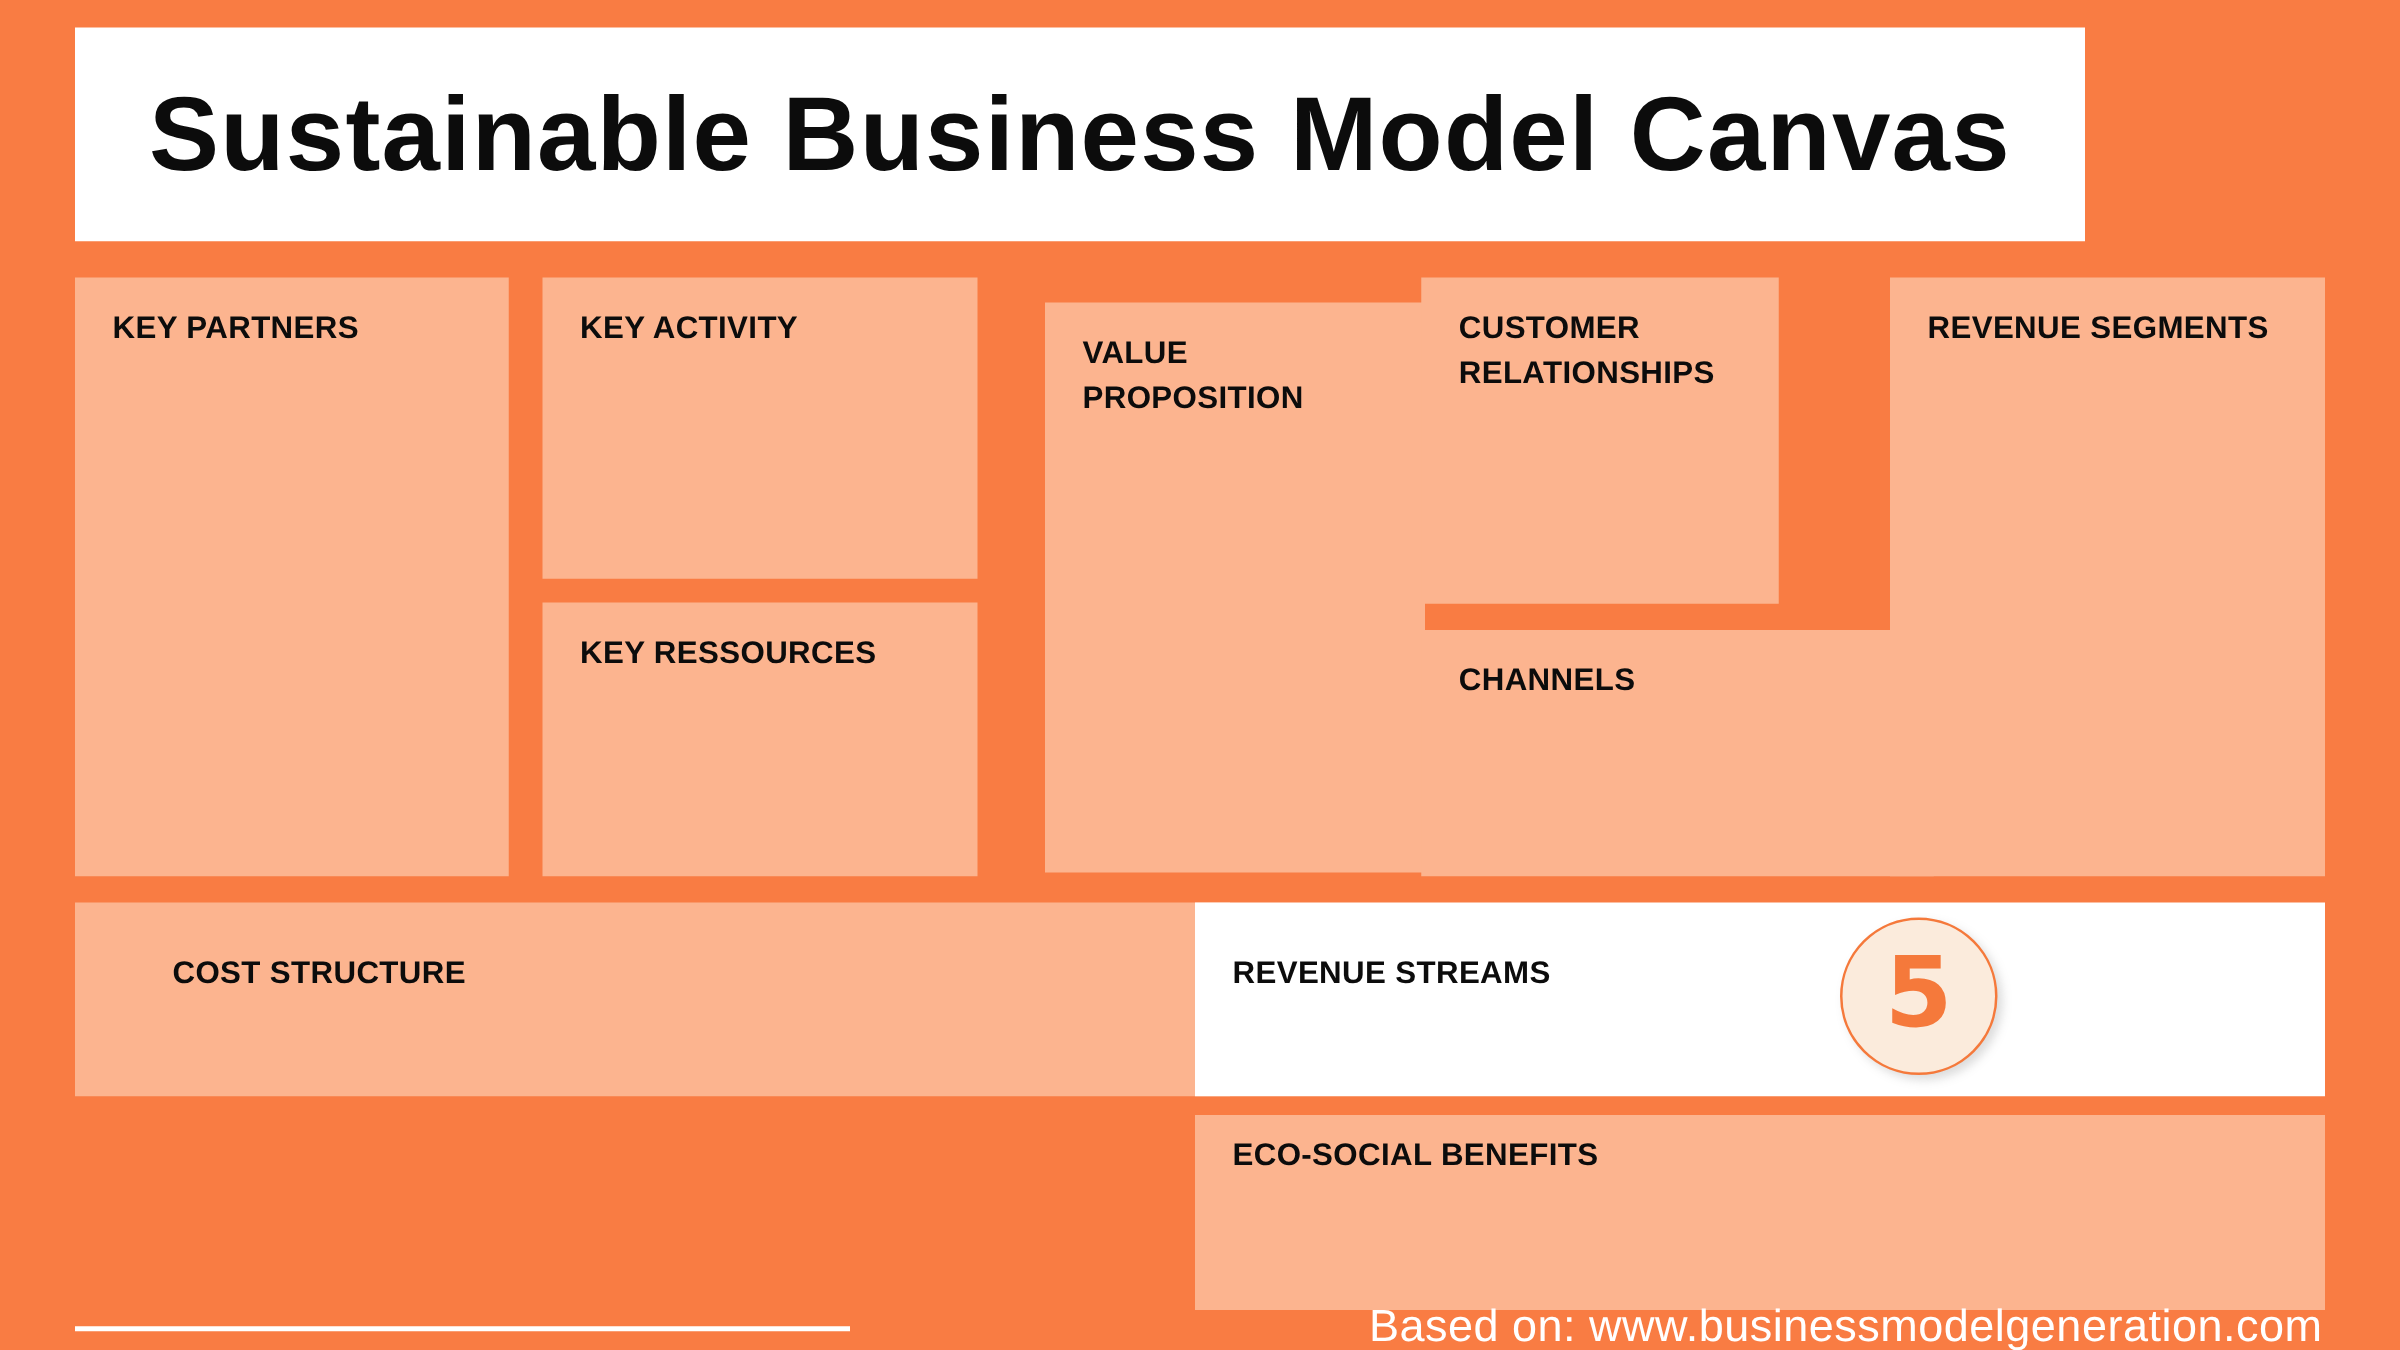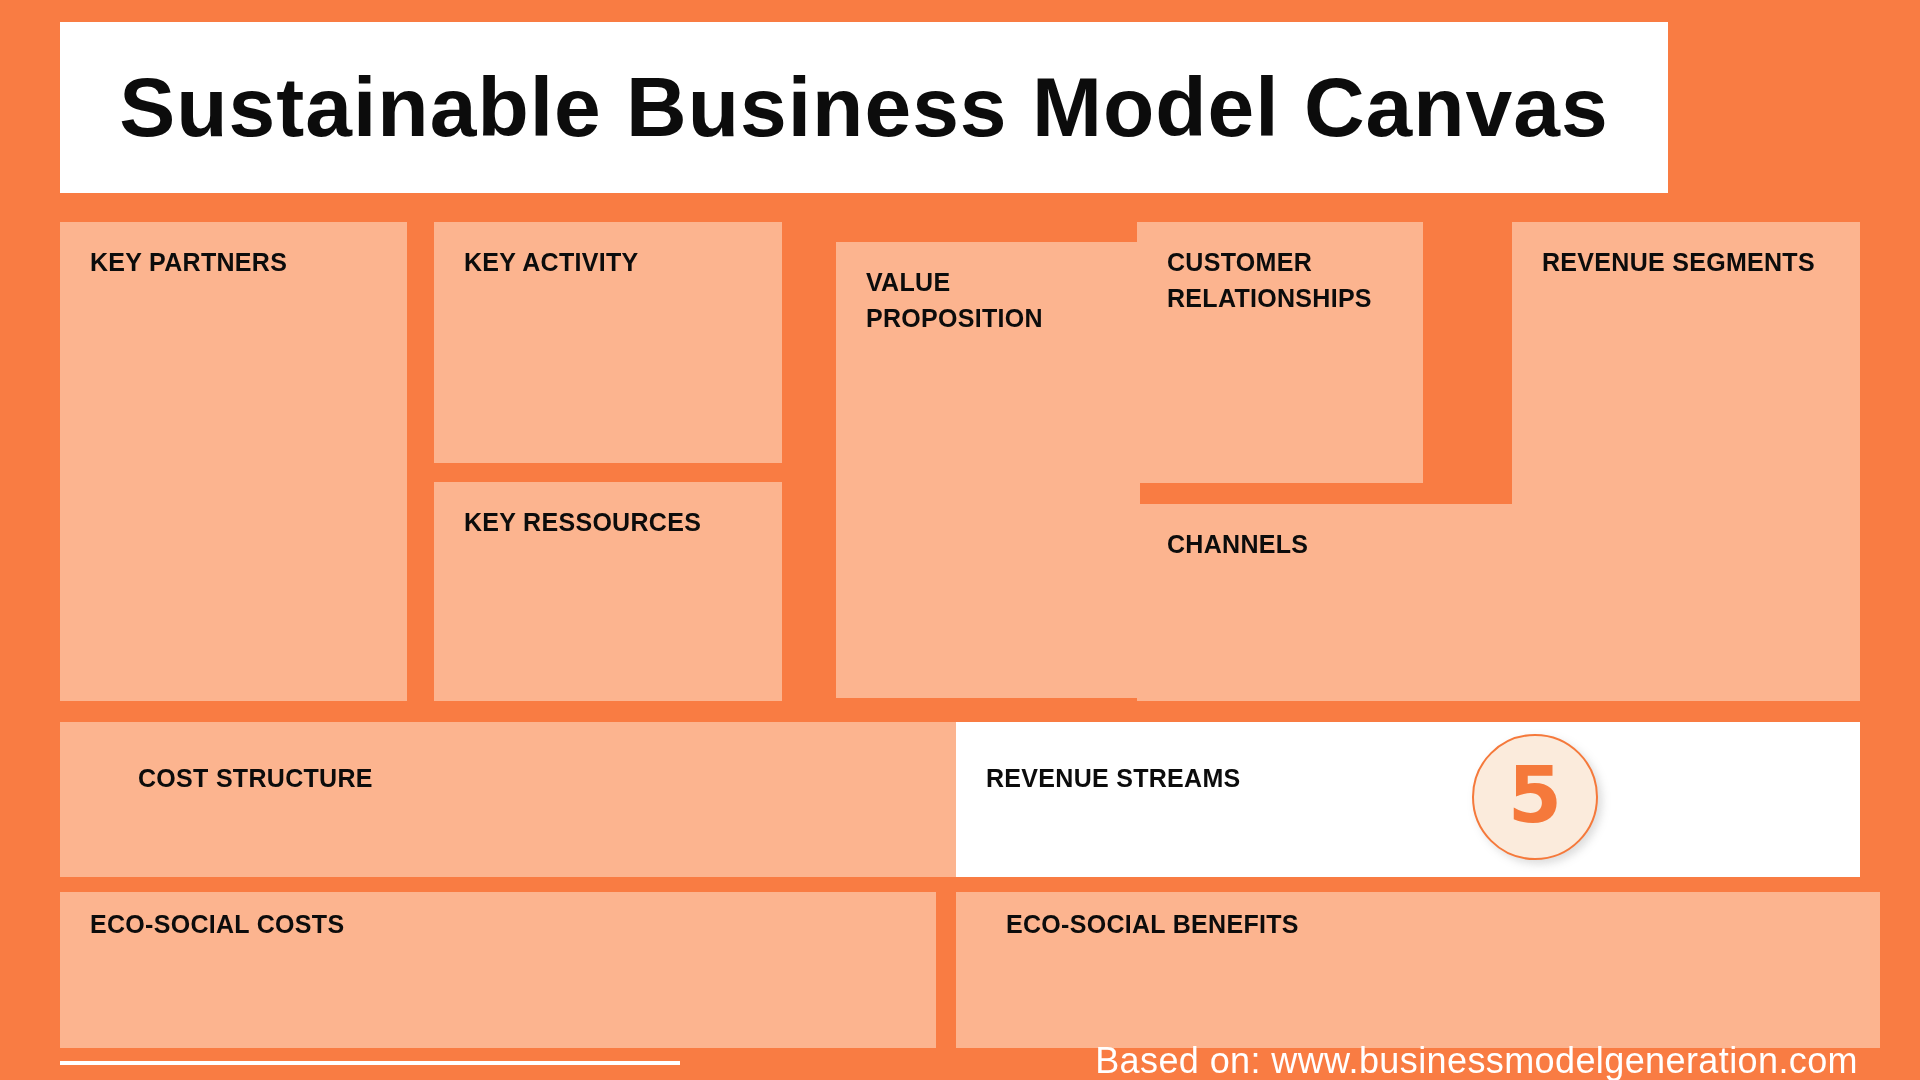--- a/index.html
+++ b/index.html
@@ -49,21 +49,21 @@
   #customer-relationships  {left:1137px;top:222px; width:286px; height:261px;}
   #channels                {left:1137px;top:504px; width:410px; height:197px;}
   #customer-segments       {left:1512px;top:222px; width:348px; height:479px;}
 
   
   #cost-structure          {left:60px;  top:722px; width:876px; height:155px;padding-left:48px;}
   #revenue-streams         {left:956px; top:722px; width:904px; height:155px;}
 
   
   #eco-social-costs        {left:60px;  top:892px; width:876px; height:156px;}
-  #eco-social-benefits     {left:956px; top:892px; width:904px; height:156px;padding-left:20px;}
+  #eco-social-benefits     {left:956px; top:892px; width:904px; height:156px;}
 
   .badge{
     position:absolute;left:516px;top:12px;
     width:126px;height:126px;border-radius:50%;
     background:var(--c-badge_fill,#FBEBDC);
     border:2px solid var(--c-badge_accent,#F5793B);
     box-sizing:border-box;
     display:flex;align-items:center;justify-content:center;
     box-shadow:4px 4px 8px rgba(130,130,130,0.28);
   }
@@ -125,23 +125,20 @@
     <span class="label">COST STRUCTURE</span>
   </section>
 
   <section class="panel row2" id="revenue-streams">
     <span class="label">REVENUE STREAMS</span>
     <div class="badge">
       <span>5</span>
     </div>
   </section>
 
-  <section class="box row3" id="eco-social-costs">
-    <span class="label">ECO-SOCIAL COSTS</span>
-  </section>
 
   <section class="box row3" id="eco-social-benefits">
     <span class="label">ECO-SOCIAL BENEFITS</span>
   </section>
 
   <div class="footer-line"></div>
   <div class="footer-credit">Based on: www.businessmodelgeneration.com</div>
 
 </div>
 

